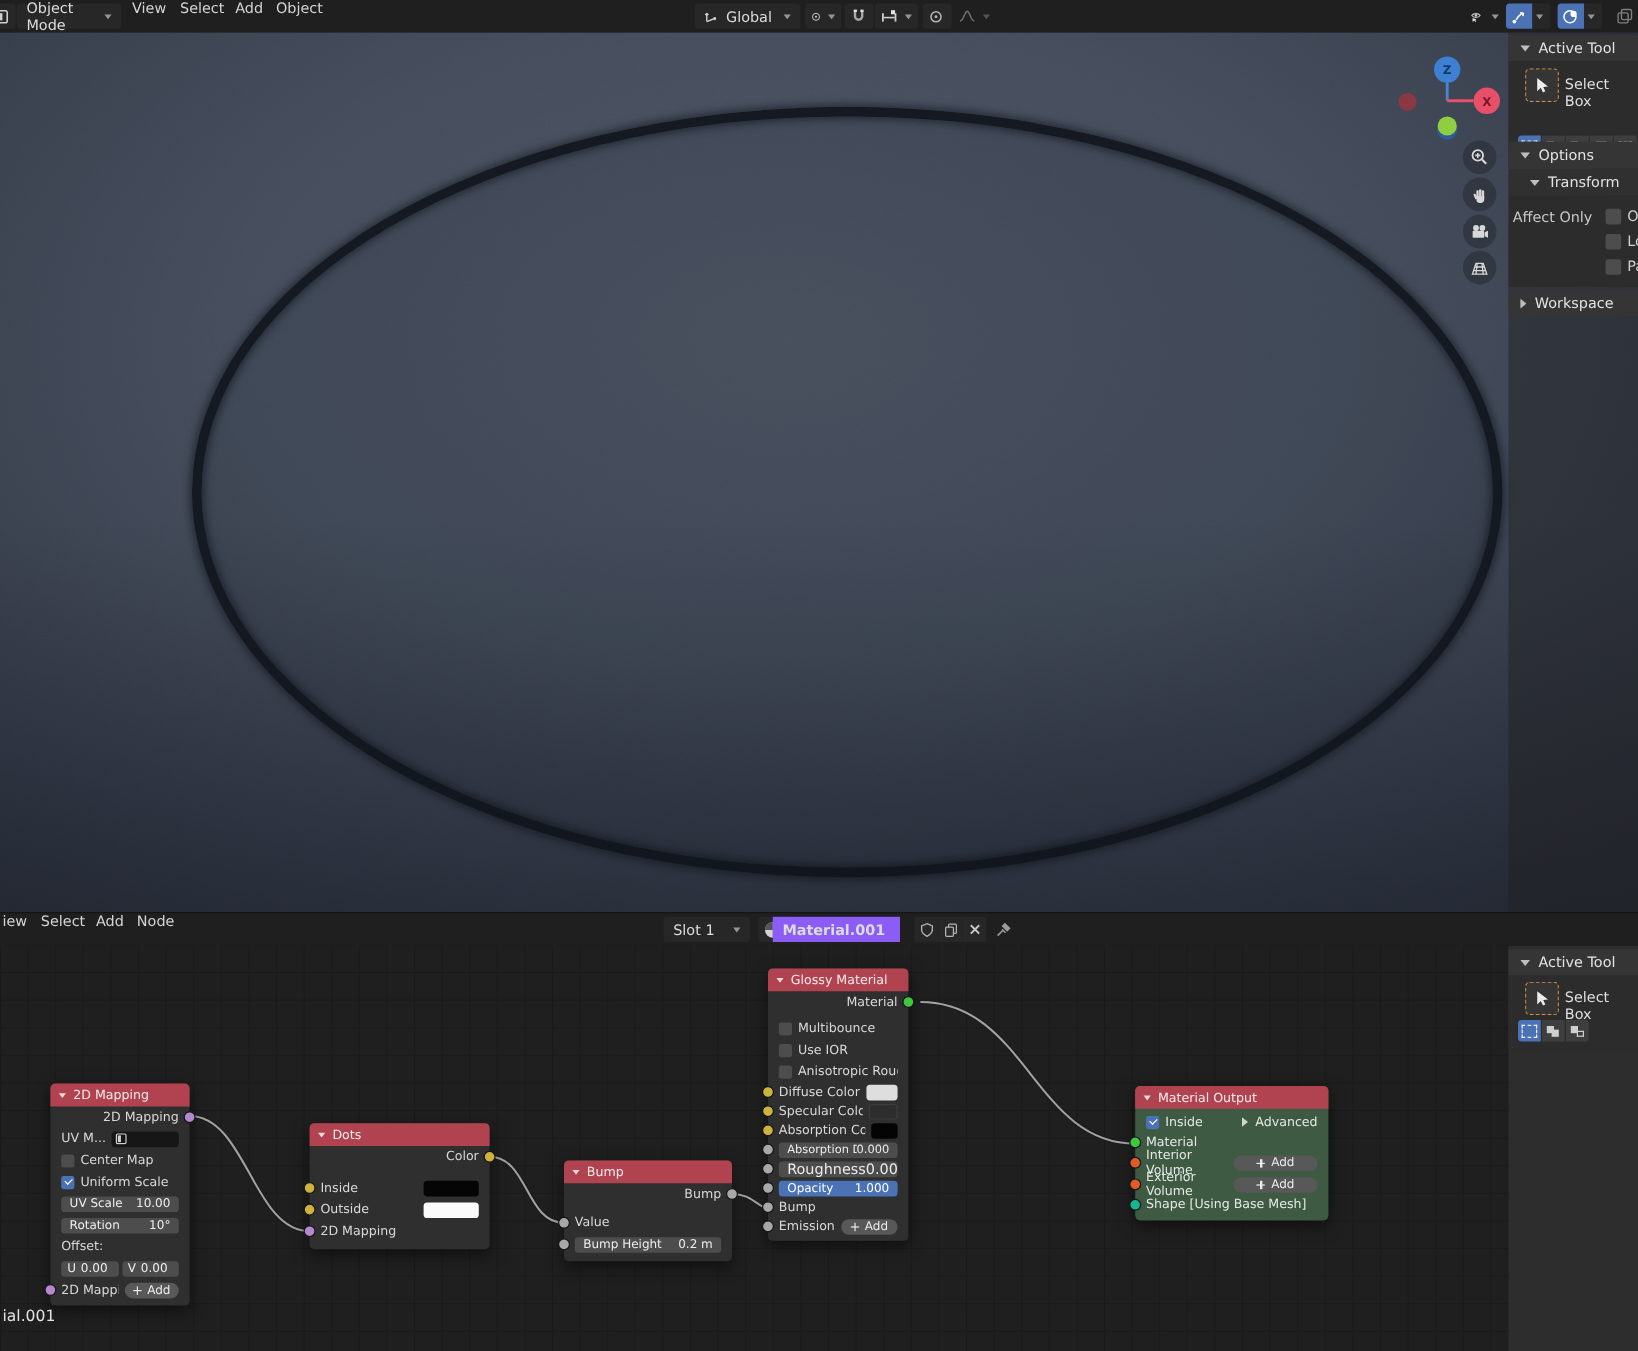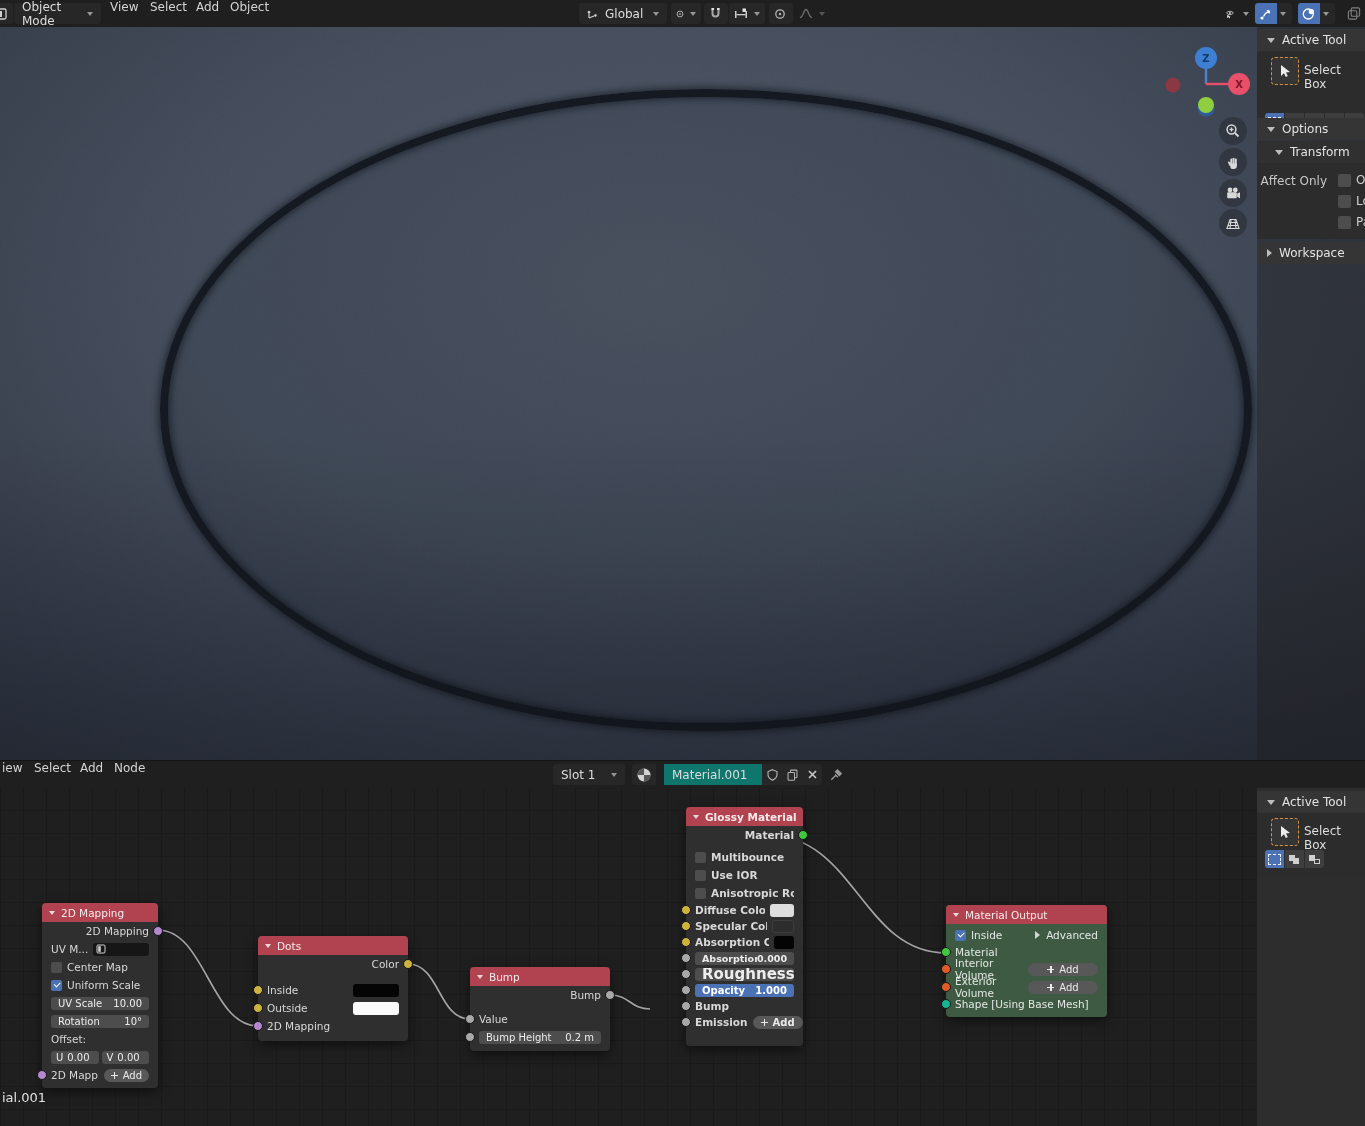--- a/index.html
+++ b/index.html
@@ -339,21 +339,21 @@
       <span>Slot 1</span>
       <span class="chev" style="margin-left:auto;"></span>
     </div>
     <div class="tb-btn" style="left:632px;width:24px;border-radius:3px 0 0 3px;justify-content:center;padding:0;">
       <svg width="16" height="16" viewBox="0 0 16 16">
         <circle cx="8" cy="8" r="6.5" fill="#d2d2d2"></circle>
         <path d="M8,8 L8,1.5 A6.5,6.5 0 0 0 1.5,8 Z" fill="#555"></path>
         <path d="M8,8 L14.5,8 A6.5,6.5 0 0 1 8,14.5 Z" fill="#555"></path>
       </svg>
     </div>
-    <div class="tb-btn" style="left:664px;width:106px;background:#0f766e;border-radius:0;">
+    <div class="tb-btn" style="left:644px;width:106px;background:#8b5cf6;border-radius:0;font-weight:bold;">
       <span>Material.001</span>
     </div>
     <div class="tb-btn" style="left:762px;width:20px;border-radius:0;justify-content:center;padding:0;">
       <svg width="13" height="14" viewBox="0 0 16 16">
         <path d="M8,1.5 L13.5,3.8 V8 C13.5,11.4 8,14.5 8,14.5 C8,14.5 2.5,11.4 2.5,8 V3.8 Z" fill="none" stroke="#b2b2b2" stroke-width="1.4"></path>
       </svg>
     </div>
     <div class="tb-btn" style="left:782px;width:20px;border-radius:0;justify-content:center;padding:0;">
       <svg width="13" height="14" viewBox="0 0 16 16">
         <rect x="5.5" y="2" width="8" height="9.5" rx="1" fill="none" stroke="#b2b2b2" stroke-width="1.3"></rect>
@@ -492,21 +492,21 @@
       </div>
       <div class="nrow">
         <span class="sock in" style="background:#a8a8a8;"></span>
         <span class="nfield">
           <span>Bump Height</span>
             <span>0.2 m</span>
         </span>
       </div>
     </div>
 
-    <div class="node" style="left:686px;top:20px;width:117px;padding-bottom:16px;font-weight:bold;">
+    <div class="node" style="left:640px;top:20px;width:117px;padding-bottom:4px;">
       <div class="node-hdr">
         <span class="tri"></span>
         <span class="lbl-ellip">Glossy Material</span>
       </div>
       <div class="nrow nout">
         <span>Material</span>
         <span class="sock out" style="background:#3fc73f;"></span>
       </div>
       <div style="height:4px;"></div>
       <div class="nrow">
@@ -538,21 +538,21 @@
       </div>
       <div class="nrow s16">
         <span class="sock in" style="background:#a8a8a8;"></span>
         <span class="nfield" style="font-size:9.5px;">
           <span class="lbl-ellip">Absorption De</span>
             <span>0.000</span>
         </span>
       </div>
       <div class="nrow s16">
         <span class="sock in" style="background:#a8a8a8;"></span>
-        <span class="nfield" style="font-size:15px;">
+        <span class="nfield" style="font-size:12px;">
           <span>Roughness</span>
             <span>0.0010</span>
         </span>
       </div>
       <div class="nrow s16">
         <span class="sock in" style="background:#a8a8a8;"></span>
         <span class="nfield sel" style="font-size:10px;">
           <span>Opacity</span>
             <span>1.000</span>
         </span>

